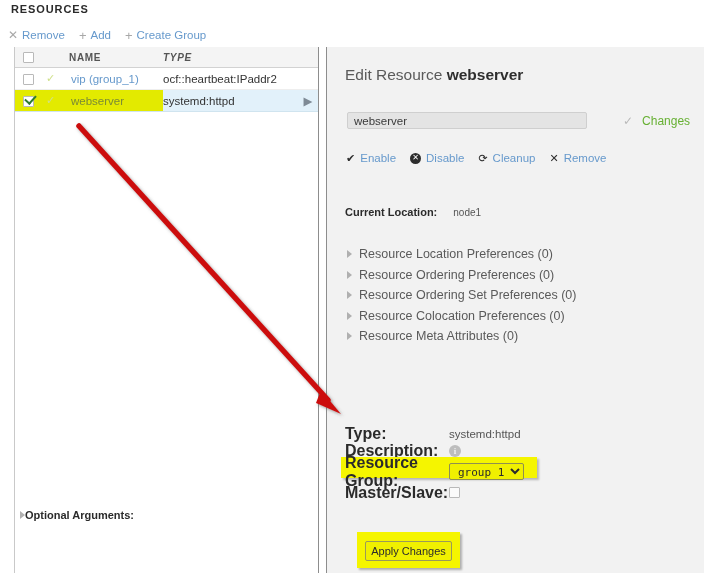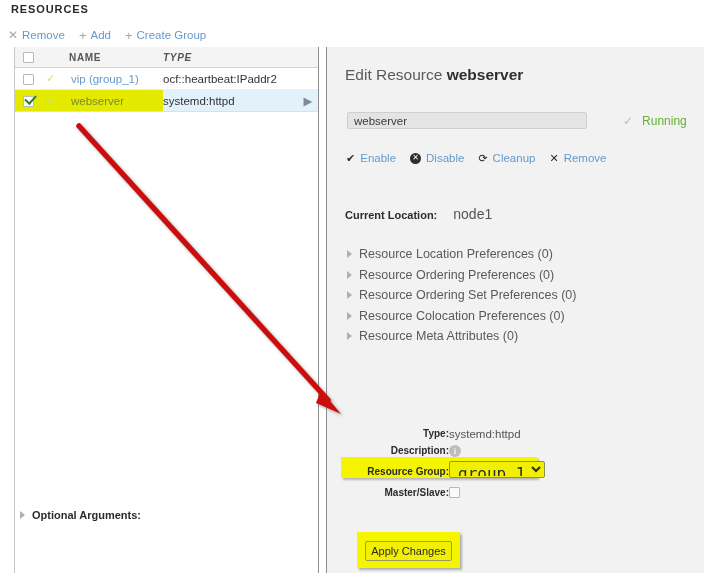--- a/index.html
+++ b/index.html
@@ -215,21 +215,21 @@
   }
 
   .cur-loc {
     position: absolute;
     left: 18px;
     top: 159px;
     font-size: 11px;
     white-space: nowrap;
   }
   .cur-loc .lbl { font-weight: bold; color: #2b2b2b; }
-  .cur-loc .val { color: #555555; margin-left: 16px; font-size: 14px; }
+  .cur-loc .val { color: #555555; margin-left: 16px; font-size: 10px; }
 
   .accordion {
     position: absolute;
     left: 20px;
     top: 197px;
     width: 330px;
   }
   .acc-item {
     display: flex;
     align-items: center;
@@ -256,25 +256,24 @@
   }
   .f-row {
     display: flex;
     align-items: center;
     height: 17px;
     position: relative;
   }
   .f-row.tall { height: 25px; }
   .f-lbl {
     width: 104px;
-    font-size: 10px;
+    font-size: 16px;
     font-weight: bold;
     color: #2b2b2b;
     flex: none;
-    text-align: right;
   }
   .f-val { font-size: 11.5px; color: #555555; }
   .info-dot {
     width: 12px; height: 12px; border-radius: 50%;
     background: #bdbdbd; color: #f2f2f2;
     font-size: 9px; font-weight: bold;
     display: inline-flex; align-items: center; justify-content: center;
     font-family: "Liberation Serif", serif;
   }
   .f-chk {
@@ -293,38 +292,37 @@
     width: 196px;
     height: 21px;
     background: #f5f500;
     box-shadow: 2px 2px 2px rgba(0,0,0,0.25);
     z-index: 0;
   }
   .f-row.tall .f-lbl, .f-row.tall .sel-wrap { position: relative; z-index: 1; }
 
   .group-select {
     font-family: "DejaVu Sans Mono", monospace;
-    font-size: 16px;
+    font-size: 11px;
     color: #2b2b2b;
     background: #f0f000;
     border: 1px solid #8f8f50;
     border-radius: 2px;
     padding: 1px 2px 1px 4px;
     height: 17px;
     box-sizing: border-box;
     outline: none;
   }
 
   .opt-args {
     position: absolute;
     left: 20px;
     top: 509px;
     display: flex;
     align-items: center;
-    gap: 7px;
     font-size: 11px;
     font-weight: bold;
     color: #2b2b2b;
     cursor: pointer;
   }
 
   .apply-hl {
     position: absolute;
     left: 357px;
     top: 532px;
@@ -431,21 +429,21 @@
 <div class="right-panel">
 
   <div class="panel-title">
     <span>Edit Resource </span><b>webserver</b>
   </div>
 
   <input class="name-input" type="text" value="webserver" style="">
 
   <div class="status-wrap">
     <span class="status-check">✓</span>
-    <span class="status-text">Running</span>
+    <span class="status-text">Changes</span>
   </div>
 
   <div class="actions">
     <div class="act">
       <span class="ico">✔</span>
       <span>Enable</span>
     </div>
     <div class="act">
       <span class="ico-disable">✕</span>
       <span>Disable</span>

